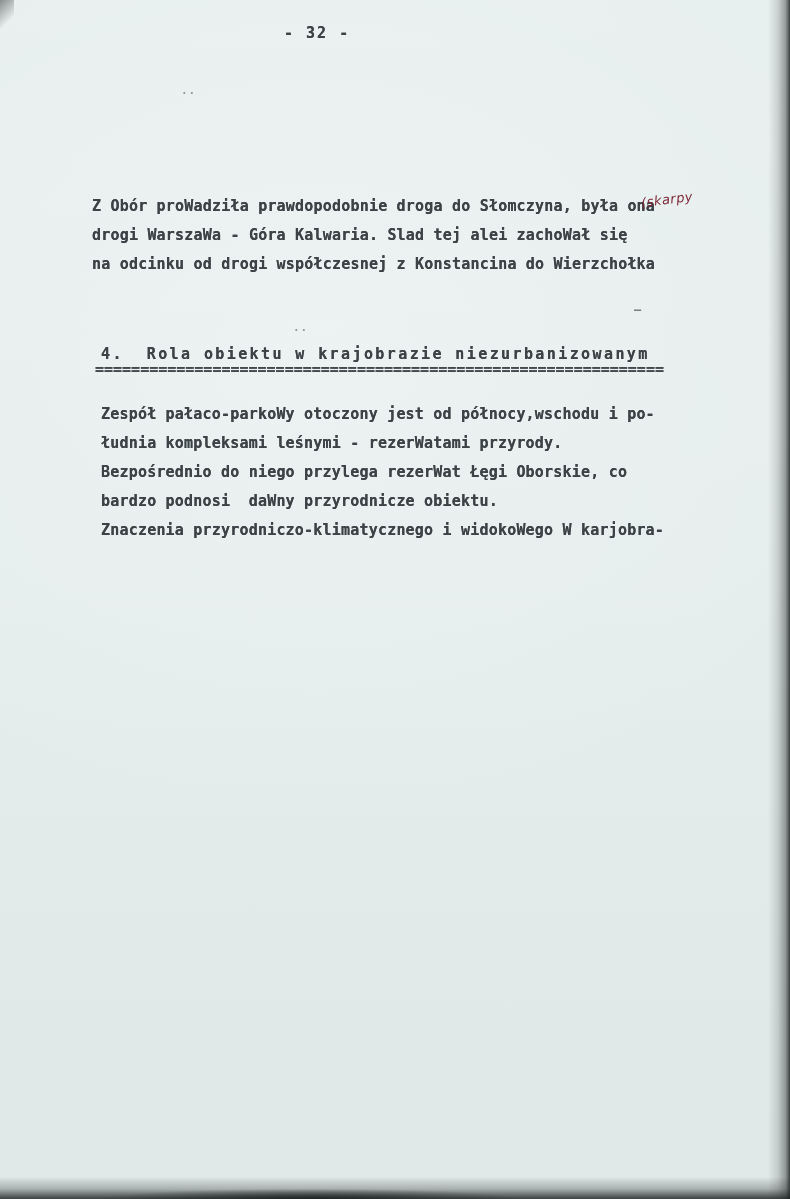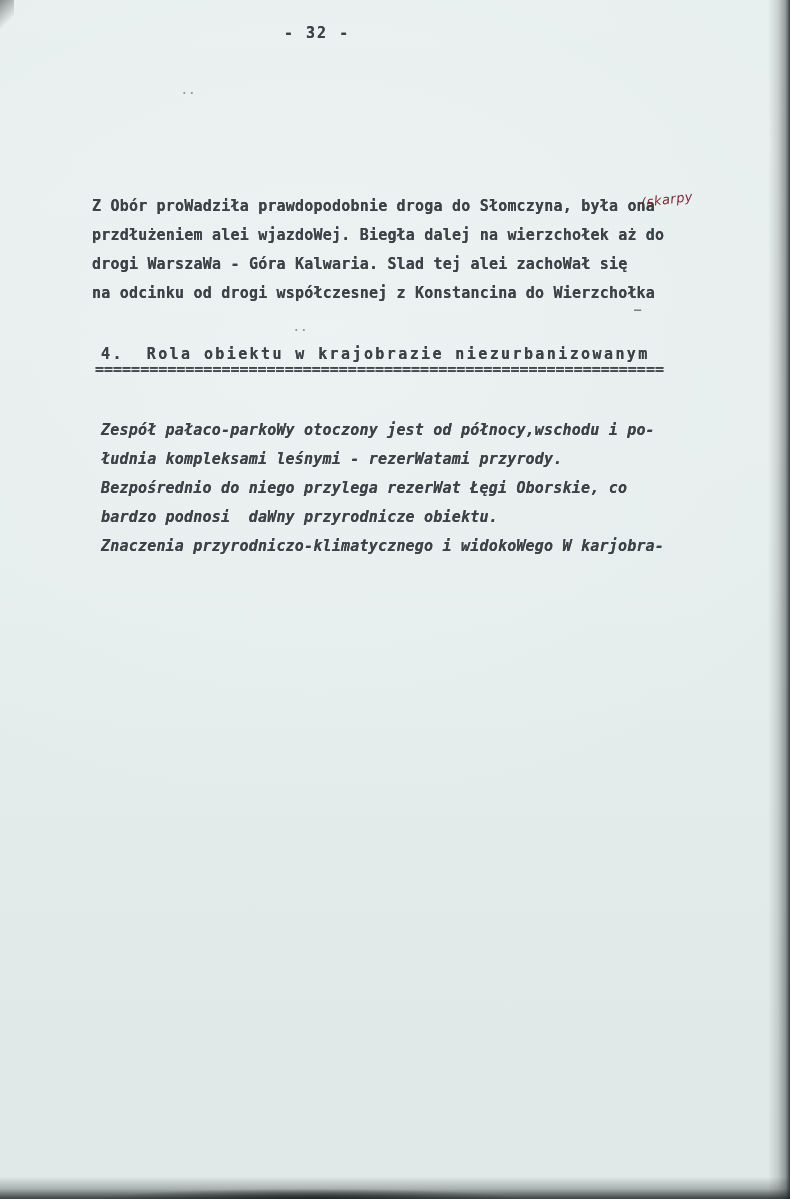--- a/index.html
+++ b/index.html
@@ -22,21 +22,21 @@
     letter-spacing: 0.2px;
     text-shadow: 0 0 0.6px rgba(58,64,68,0.85);
   }
   .line { white-space: pre; line-height: 29px; }
   .page-number {
     top: 24px; left: 284px;
     letter-spacing: 2px;
   }
   .para-1 { top: 100px; left: 101px; width: 600px; }
   .para-2 { top: 192px; left: 92px; width: 620px; }
-  .para-3 { top: 416px; left: 101px; width: 620px; font-style: italic; }
+  .para-3 { top: 400px; left: 101px; width: 620px; }
   .section-heading {
     top: 345px; left: 101px;
     letter-spacing: 2.4px;
     white-space: pre;
   }
   .heading-underline {
     top: 360px; left: 95px;
     letter-spacing: 0;
     white-space: pre;
     color: #434a4e;
@@ -104,21 +104,20 @@
 
 <div class="page">
 
   <div class="typed page-number">- 32 -</div>
 
   <div class="speck speck-1">..</div>
 
 
   <div class="typed para-2">
       <div class="line">Z Obór proWadziła prawdopodobnie droga do Słomczyna, była ona</div>
-      <div class="line">przdłużeniem alei wjazdoWej. Biegła dalej na wierzchołek aż do</div>
       <div class="line">drogi WarszaWa - Góra Kalwaria. Slad tej alei zachoWał się</div>
       <div class="line">na odcinku od drogi współczesnej z Konstancina do Wierzchołka</div>
     </div>
 
   <div class="annotation">(skarpy</div>
 
   <div class="stray-dash">–</div>
 
   <div class="speck speck-2">..</div>
 

